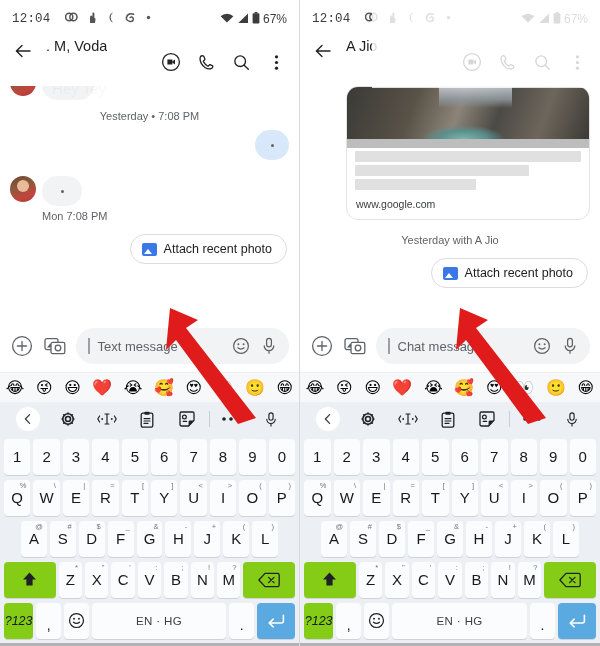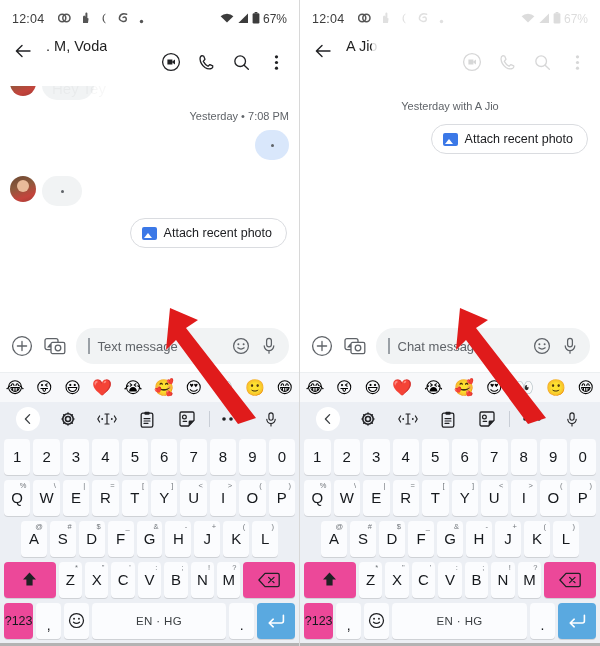--- a/index.html
+++ b/index.html
@@ -19,21 +19,21 @@
   .phone.left { border-right: 1px solid #d8d8d8; }
 
   
   .statusbar {
     height: 38px; width: 100%;
     display: flex; align-items: center;
     padding: 0 12px;
     background: #ffffff;
     position: relative; z-index: 3;
   }
-  .sb-left { display: flex; align-items: flex-end; gap: 10px; }
+  .sb-left { display: flex; align-items: flex-start; gap: 10px; font-family: Liberation Mono, monospace; }
   .sb-time { font-size: 12.5px; color: #3c3c3c; letter-spacing: .2px; margin-right: 4px; }
   .sb-ico { font-size: 11px; color: #555; line-height: 1; }
   .sb-right { margin-left: auto; display: flex; align-items: center; gap: 3px; }
   .sb-batt { font-size: 12px; color: #3c3c3c; }
 
   
   .appbar {
     height: 48px; width: 100%;
     display: flex; 
     padding: 0 10px;
@@ -76,21 +76,21 @@
     display: flex; align-items: center; justify-content: center;
   }
   .bub-blue {
     background: #d9e7fb; border-radius: 16px;
     min-width: 34px; height: 30px;
     display: flex; align-items: center; justify-content: center;
   }
   .dot-mini { width: 3px; height: 3px; border-radius: 50%; background: #5f6368; }
   .row-right { display: flex; justify-content: flex-end; }
   .timestamp-center {
-    text-align: right; font-size: 11px; color: #5f6368;
+    text-align: center; font-size: 11px; color: #5f6368;
     margin: 10px 0 8px;
   }
   .timestamp-left {
     font-size: 11px; color: #5f6368; margin: 4px 0 0 32px;
   }
   .chatting-with {
     text-align: center; font-size: 11px; color: #5f6368; margin-top: 14px;
   }
   .chip-row { display: flex; justify-content: flex-end; margin-top: 12px; padding-right: 2px; }
   .chip {
@@ -178,21 +178,21 @@
     height: 36px; flex: 1 1 0; min-width: 0;
     display: flex; align-items: center; justify-content: center;
     position: relative;
     font-size: 15px; color: #16191d;
     box-shadow: 0 1px 0 rgba(0,0,0,.12);
   }
   .key sup {
     position: absolute; top: 2px; right: 4px;
     font-size: 7.5px; color: #70757a; line-height: 1;
   }
-  .key.func { background: #ec4899; }
+  .key.func { background: #84cc16; font-style: italic; }
   .key.spacer { flex: 0 0 14px; background: transparent; box-shadow:none; }
   .key.wide { flex: 2.2 1 0; }
   .key.space { flex: 4.6 1 0; font-size: 11.5px; color: #3c4043; letter-spacing:.4px; }
   .key.small { flex: 0.85 1 0; }
   .key.enter { background: #5aa9e0; flex: 1.3 1 0; }
   .row-bottom .key { height: 36px; }
   .row-kb3 { padding-left: 2px; padding-right: 2px; }
 
   
   .navbar {
@@ -323,20 +323,21 @@
         </div>
       </div>
 
       <div class="bubble-cut" style="margin-top:16px;">
         <div class="avatar"></div>
         <div class="bub-grey" style="width:30px;">
           <span class="dot-mini"></span>
         </div>
       </div>
 
+      <div class="timestamp-left">Mon 7:08 PM</div>
 
       <div class="chip-row">
         <div class="chip">
           <span class="chip-ico"></span>
           <span>Attach recent photo</span>
         </div>
       </div>
     </div>
 
     <div class="compose">
@@ -696,20 +697,28 @@
               <circle cx="2.5" cy="10" r="1.7" fill="#202124"></circle>
               <circle cx="2.5" cy="16" r="1.7" fill="#202124"></circle>
             </svg>
         </div>
       </div>
     </div>
 
     <div class="overlay-veil"></div>
 
     <div class="convo">
+      <div class="link-card">
+        <div class="link-img"></div>
+        <div class="blur-bar"></div>
+        <div class="blur-line"></div>
+        <div class="blur-line s2"></div>
+        <div class="blur-line s3"></div>
+        <div class="link-url">www.google.com</div>
+      </div>
 
       <div class="chatting-with">Yesterday with A Jio</div>
 
       <div class="chip-row">
         <div class="chip">
           <span class="chip-ico"></span>
           <span>Attach recent photo</span>
         </div>
       </div>
     </div>

